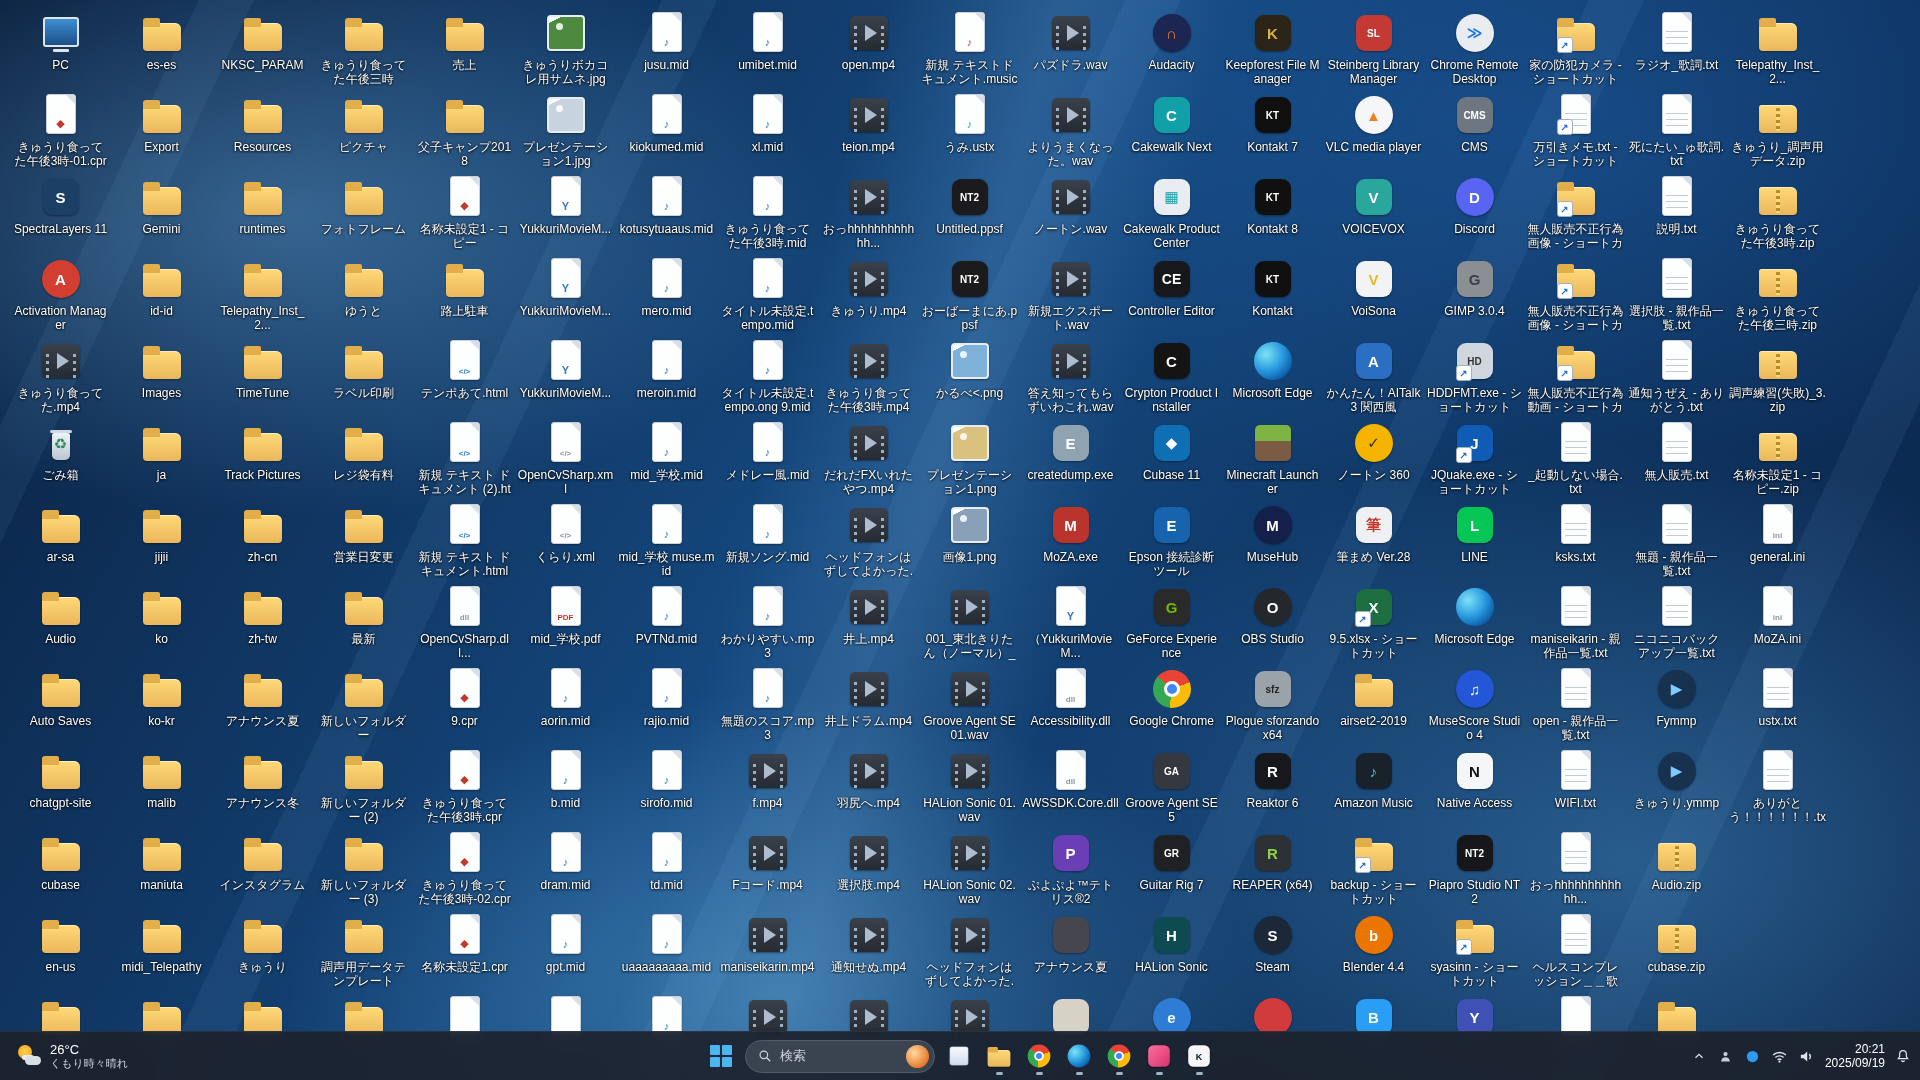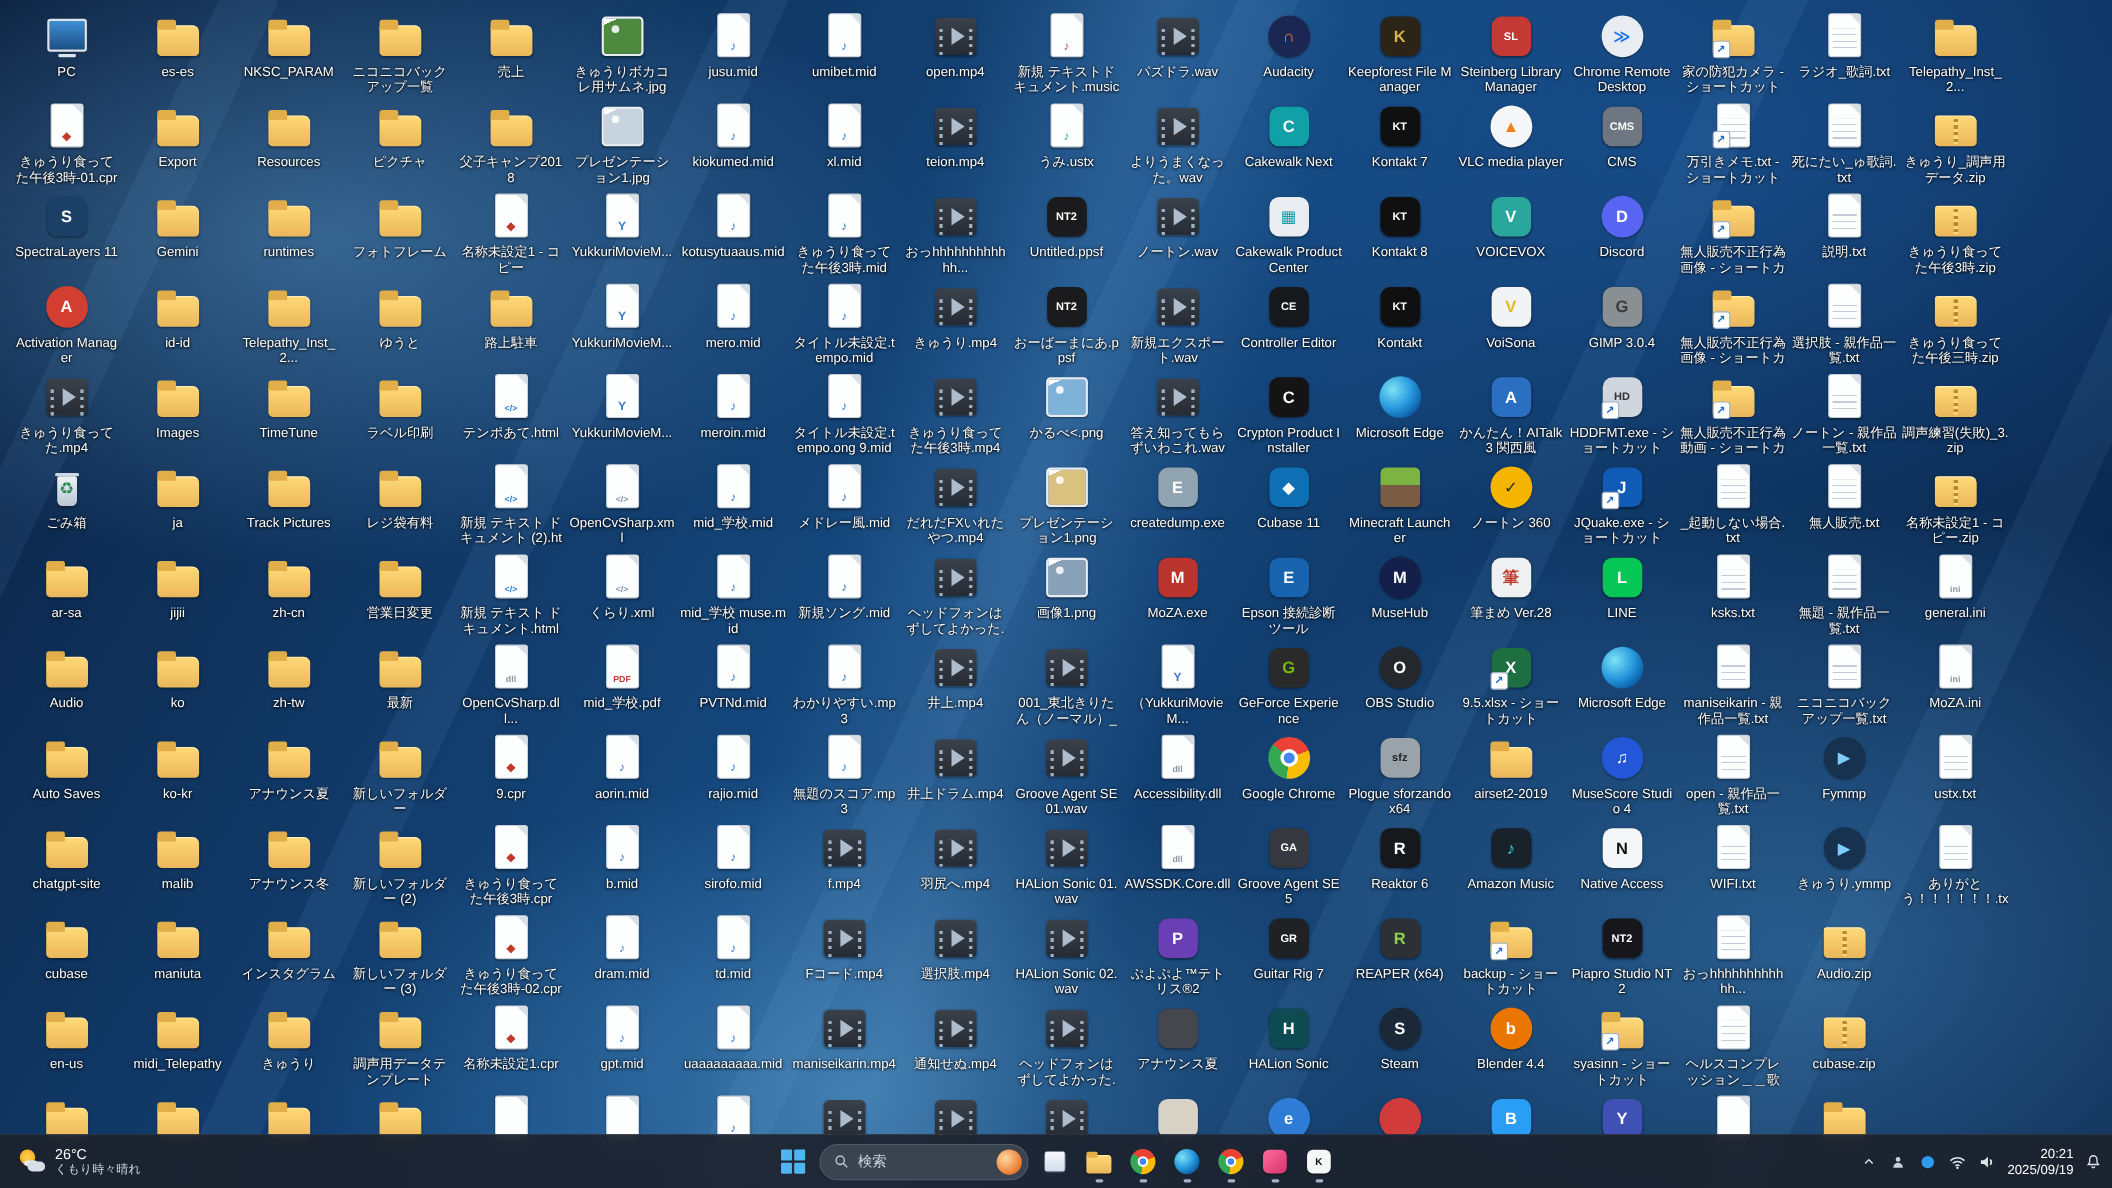--- a/index.html
+++ b/index.html
@@ -281,21 +281,21 @@
         <div class="lbl">きゅうり</div>
       </div>
       <div class="cell">
         <span class="ico k-folder"></span>
         <div class="lbl"></div>
       </div>
     </div>
     <div class="dcol">
       <div class="cell">
         <span class="ico k-folder"></span>
-        <div class="lbl">ニコニコバックアップ一覧</div>
+        <div class="lbl">きゅうり食ってた午後三時</div>
       </div>
       <div class="cell">
         <span class="ico k-folder"></span>
         <div class="lbl">ピクチャ</div>
       </div>
       <div class="cell">
         <span class="ico k-folder"></span>
         <div class="lbl">フォトフレーム</div>
       </div>
       <div class="cell">
@@ -833,21 +833,21 @@
         <div class="lbl">Cakewalk Next</div>
       </div>
       <div class="cell">
         <span class="ico k-app" style="--c: #e9edf2;">
           <span class="g" style="color: rgb(17, 160, 168); font-size: 15px;">▦</span>
         </span>
         <div class="lbl">Cakewalk Product Center</div>
       </div>
       <div class="cell">
         <span class="ico k-app" style="--c: #17181c;">
-          <span class="g" style="font-size: 10px;">CE</span>
+          <span class="g" style="font-size: 14px;">CE</span>
         </span>
         <div class="lbl">Controller Editor</div>
       </div>
       <div class="cell">
         <span class="ico k-app" style="--c: #141414;">
           <span class="g" style="font-size: 15px;">C</span>
         </span>
         <div class="lbl">Crypton Product Installer</div>
       </div>
       <div class="cell">
@@ -1206,21 +1206,21 @@
       <div class="cell">
         <span class="ico k-txt page"></span>
         <div class="lbl">説明.txt</div>
       </div>
       <div class="cell">
         <span class="ico k-txt page"></span>
         <div class="lbl">選択肢 - 親作品一覧.txt</div>
       </div>
       <div class="cell">
         <span class="ico k-txt page"></span>
-        <div class="lbl">ノートン - 親作品一覧.txt</div>
+        <div class="lbl">通知うぜえ - ありがとう.txt</div>
       </div>
       <div class="cell">
         <span class="ico k-txt page"></span>
         <div class="lbl">無人販売.txt</div>
       </div>
       <div class="cell">
         <span class="ico k-txt page"></span>
         <div class="lbl">無題 - 親作品一覧.txt</div>
       </div>
       <div class="cell">

